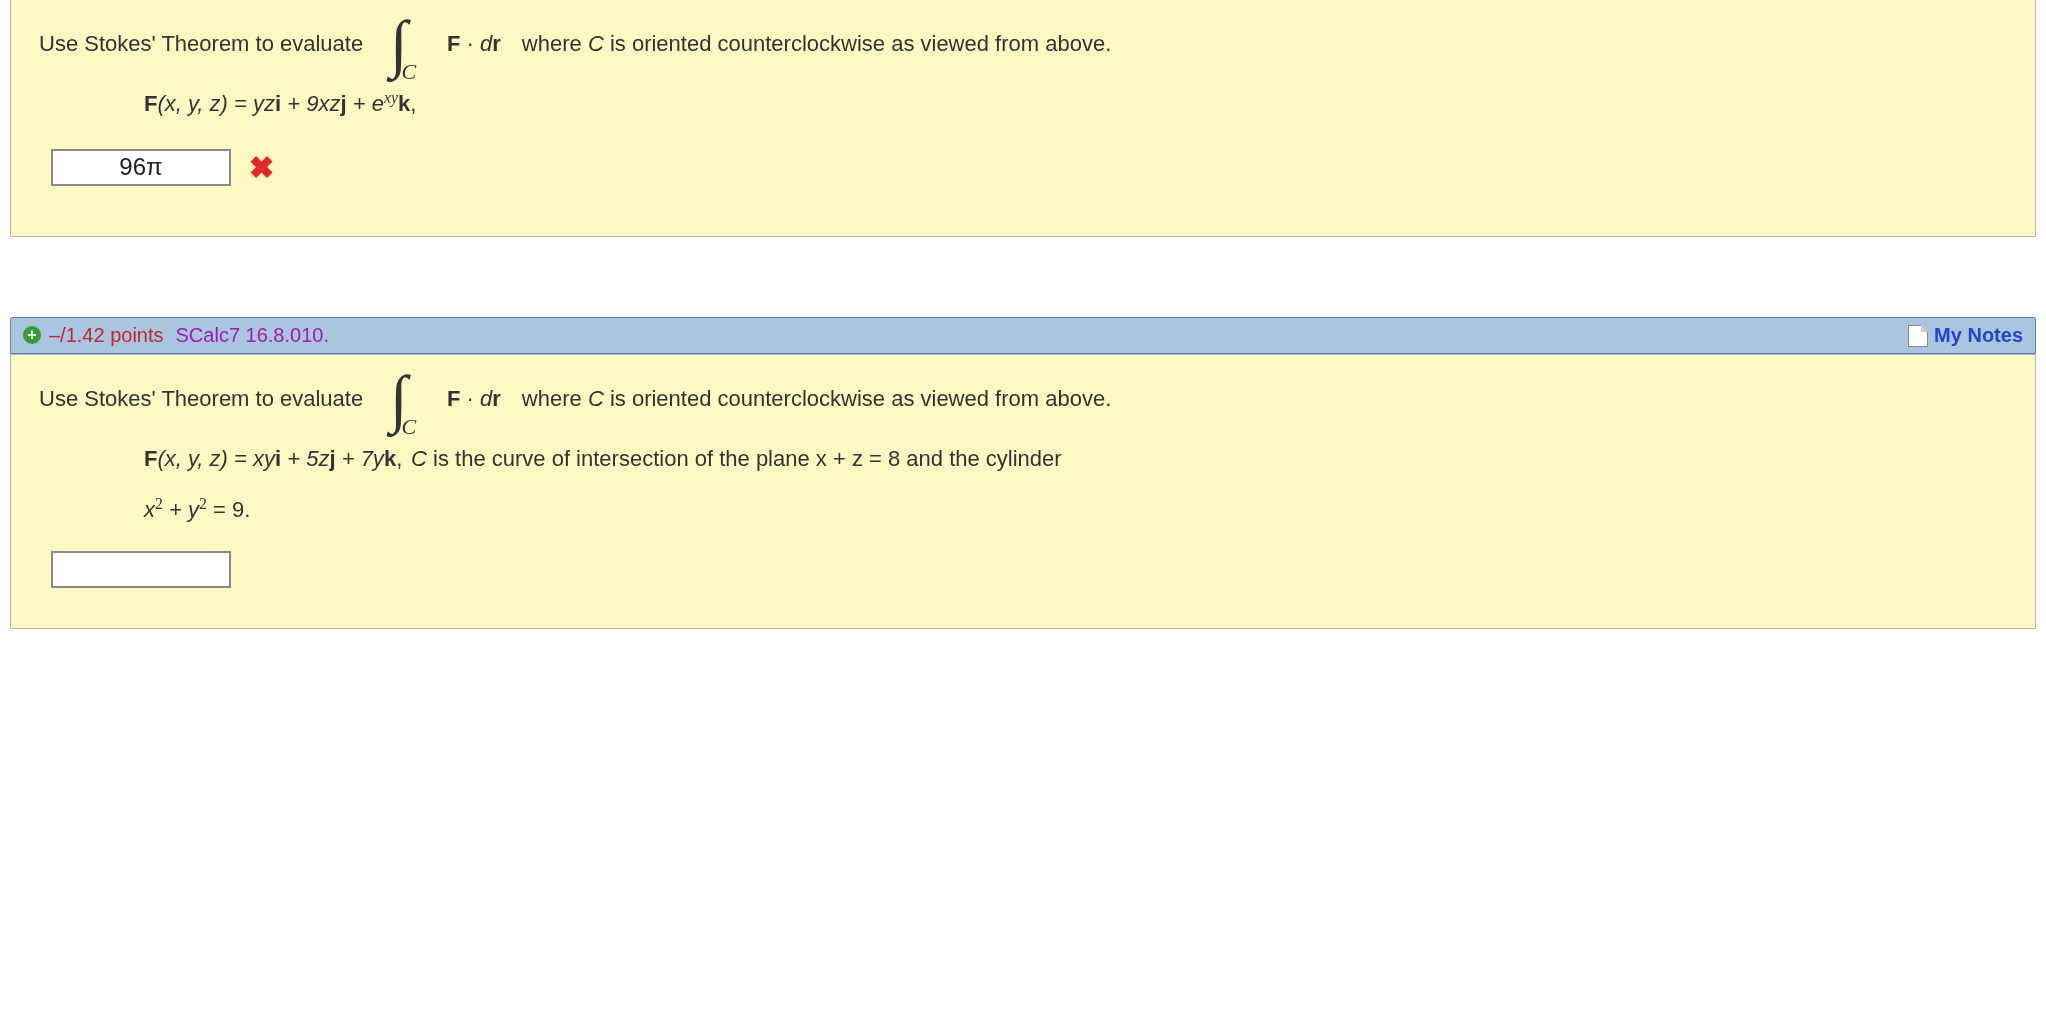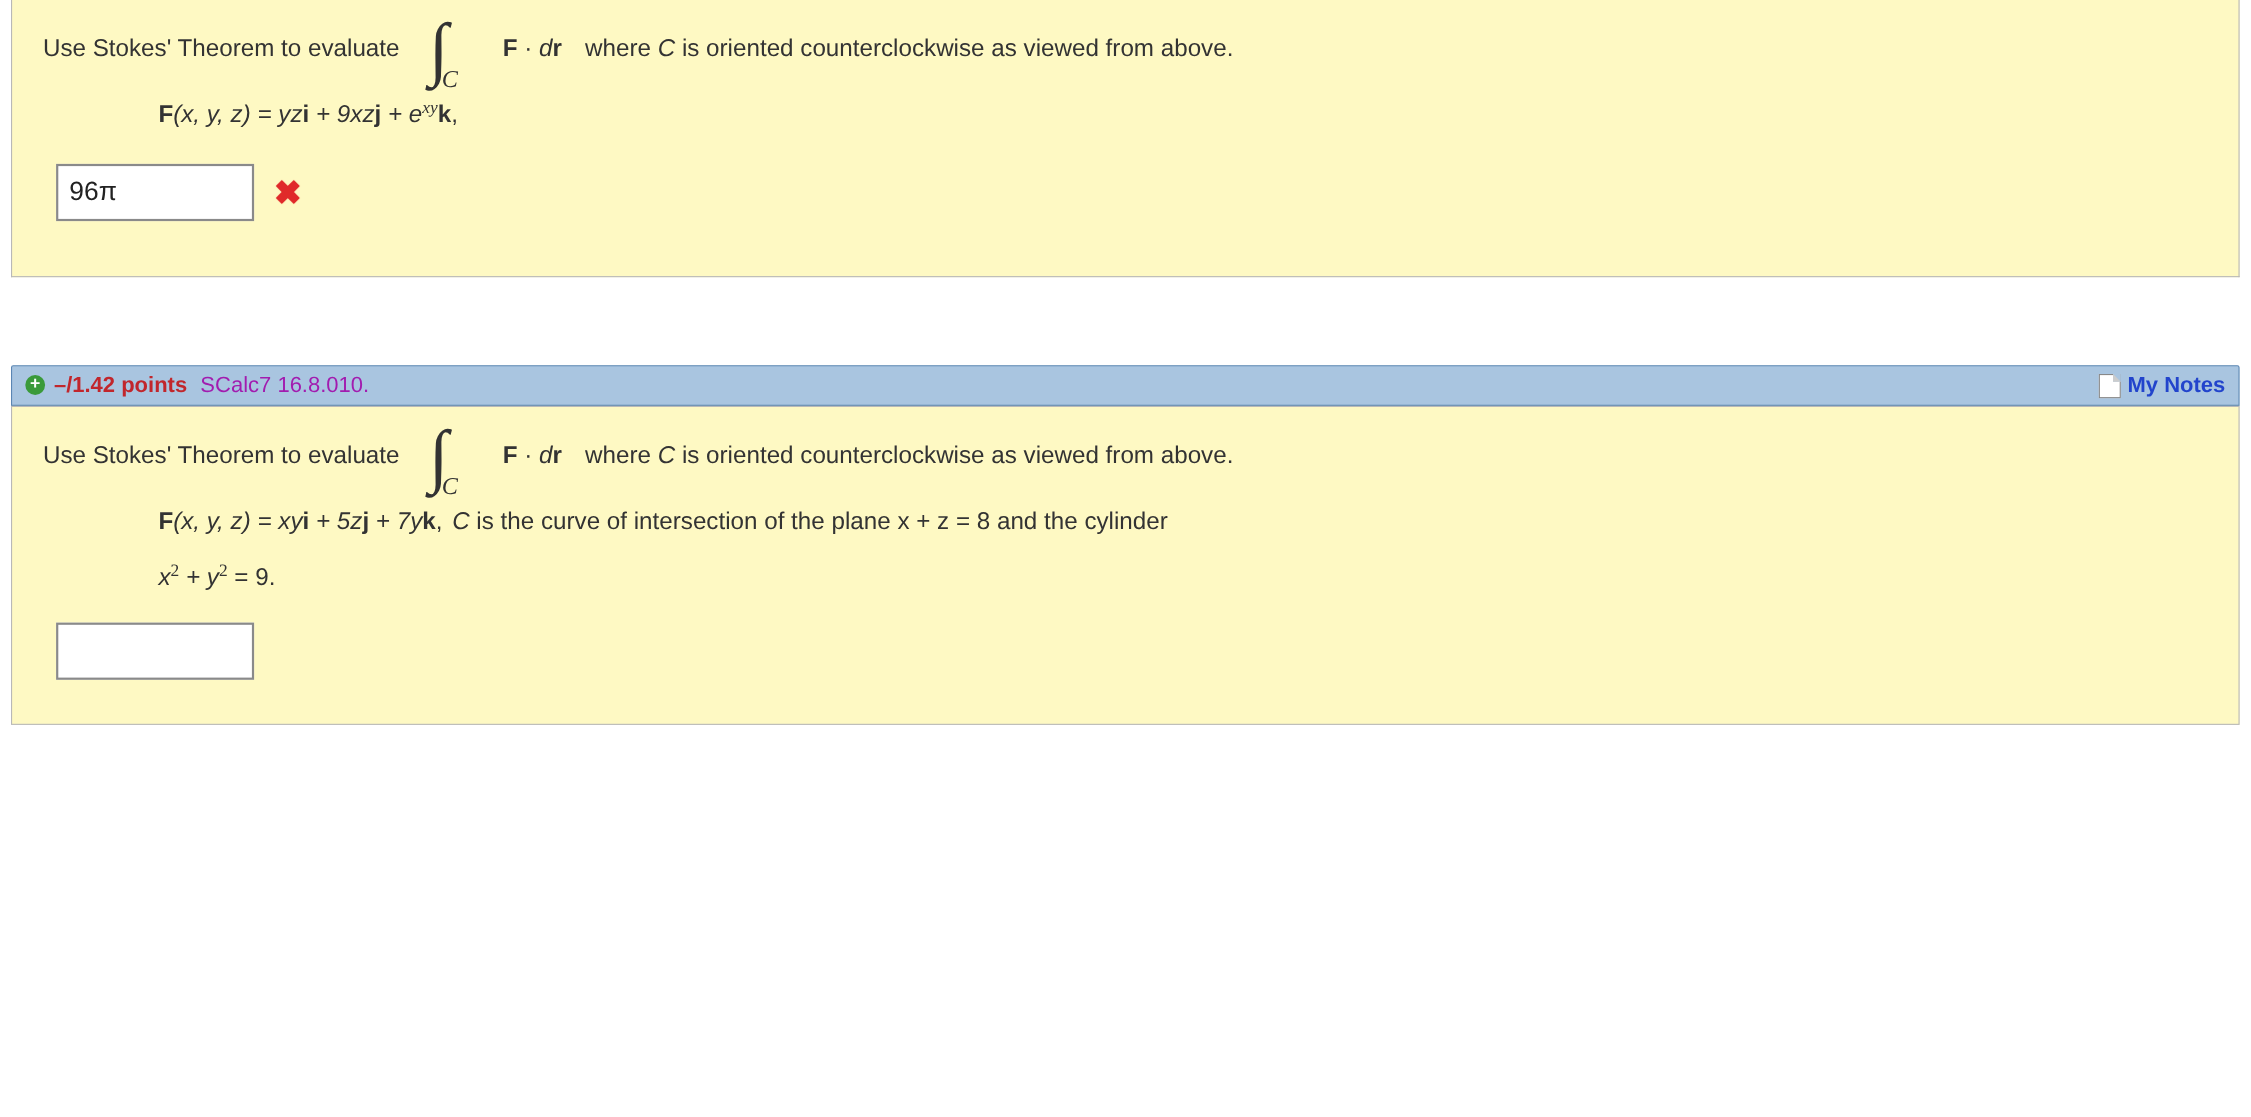--- a/index.html
+++ b/index.html
@@ -43,21 +43,21 @@
   }
   .integral-sub {
     font-size: 22px;
     font-style: italic;
     position: relative;
     left: -6px;
     top: 28px;
     font-family: Verdana, serif;
   }
   .after-integral {
-    margin-left: 20px;
+    margin-left: 10px;
   }
   .boldv { font-weight: bold; }
   .ital { font-style: italic; }
   .indented {
     margin-left: 105px;
     line-height: 1.9;
     margin-bottom: 24px;
   }
   .indented2 {
     margin-left: 105px;
@@ -70,28 +70,29 @@
   }
   sup { font-size: 0.72em; vertical-align: super; line-height: 0; font-family: Liberation Serif, serif; }
   .answer-row {
     display: flex;
     align-items: center;
     gap: 18px;
     margin-left: 12px;
   }
   .answer-input {
     width: 180px;
-    height: 52px;
+    height: 37px;
     border: 2px solid #8a8a8a;
     font-size: 24px;
     padding: 2px 10px;
     font-family: Verdana, Arial, sans-serif;
     box-sizing: border-box;
     background: #fff;
     color: #222;
+    text-align: center;
   }
   .x-icon {
     color: #e02a2a;
     font-size: 30px;
     font-weight: bold;
     text-shadow: 0 0 1px #e02a2a;
   }
   .spacer {
     height: 80px;
   }
@@ -117,21 +118,21 @@
     background: #3a9a3a;
     color: #fff;
     font-size: 16px;
     line-height: 18px;
     text-align: center;
     font-weight: bold;
     display: inline-block;
   }
   .points-text {
     color: #c1262c;
-    font-weight: bold;
+    font-weight: normal;
   }
   .source-text {
     color: #a21caf;
     margin-left: 4px;
   }
   .notes-wrap {
     display: flex;
     align-items: flex-end;
     gap: 6px;
     cursor: pointer;

